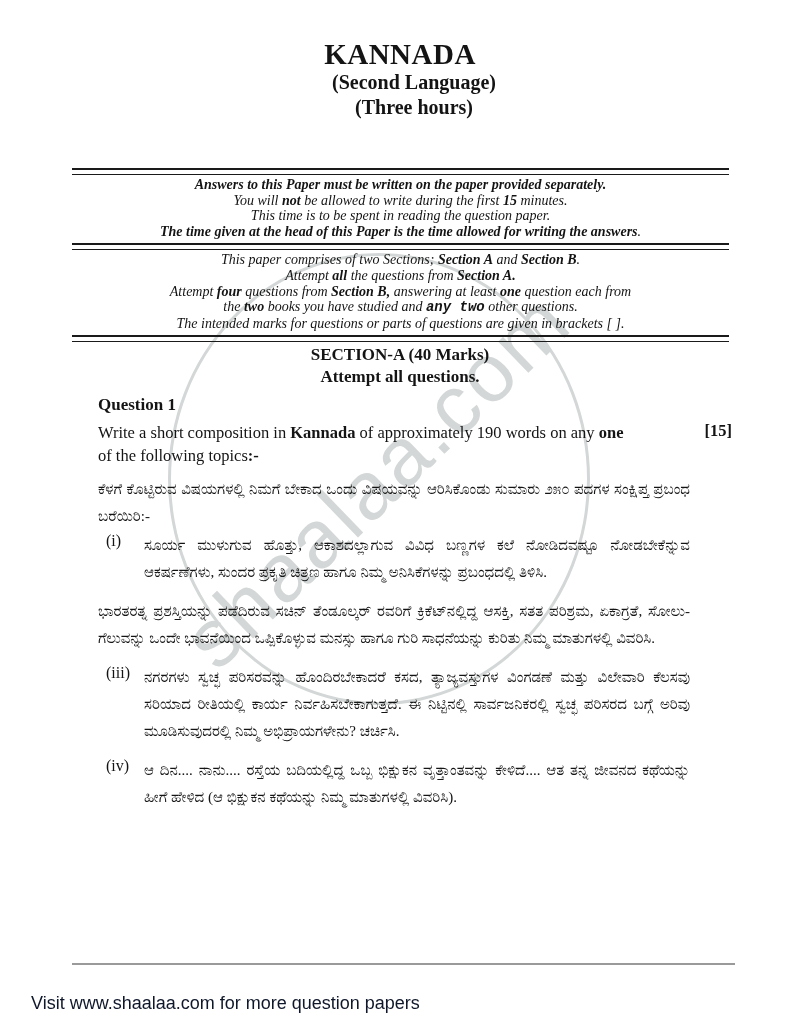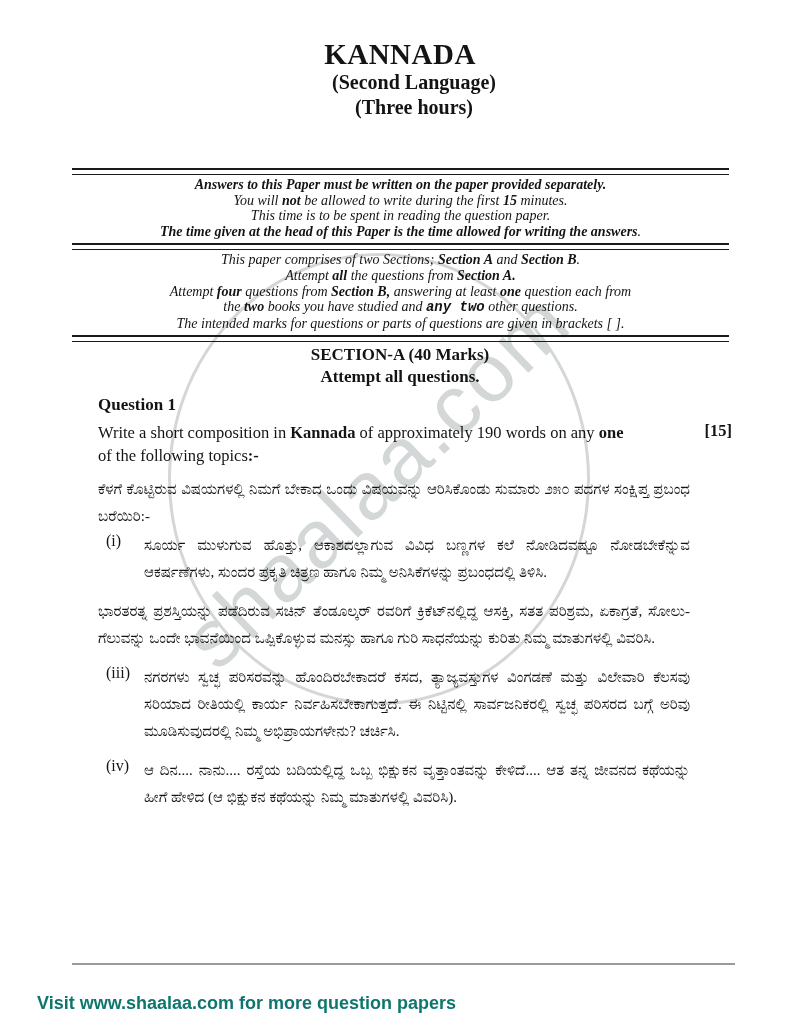--- a/index.html
+++ b/index.html
@@ -44,21 +44,21 @@
   .prompt-wrap{position:relative;}
   .prompt-line{font-size:16.5px;line-height:23px;}
   .marks{position:absolute;top:0;right:0;font-size:16.5px;font-weight:bold;}
   .kn{font-size:15px;line-height:27px;text-align:justify;}
   .kn-intro{margin-top:9px;margin-bottom:2px;width:592px;}
   .kn-item{display:flex;margin-bottom:12px;width:592px;}
   .kn-num{flex:0 0 46px;font-family:"Liberation Serif", serif;font-size:16px;padding-left:8px;box-sizing:border-box;text-align:left;}
   .kn-body{flex:1;}
   
   .footer-rule{position:absolute;top:963px;left:72px;width:663px;height:0;border-top:2px solid #9a9a9a;}
-  .footer-text{position:absolute;top:993px;left:37px;font-family:"Liberation Sans", sans-serif;font-size:18px;color:#0f766e;font-weight:bold;}
+  .footer-text{position:absolute;top:993px;left:31px;font-family:"Liberation Sans", sans-serif;font-size:18px;color:#0f172a;}
 </style>
 </head>
 <body>
 
 <div class="page">
 
   <div class="wm-ring" style="border-color: rgb(212, 215, 215);"></div>
   <div class="wm-text" style="color: rgb(212, 215, 215);">shaalaa.com</div>
 
   <div class="content">

